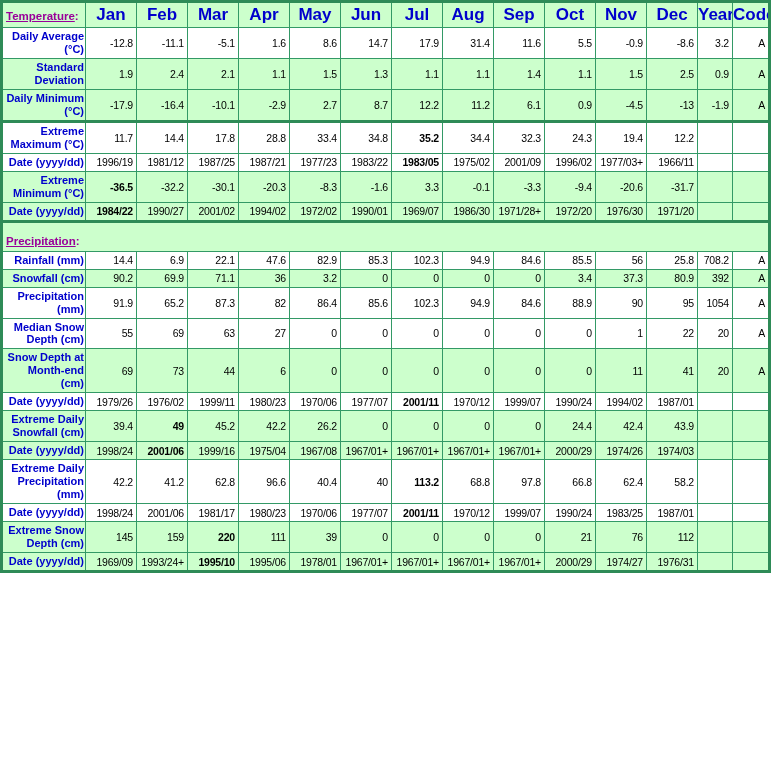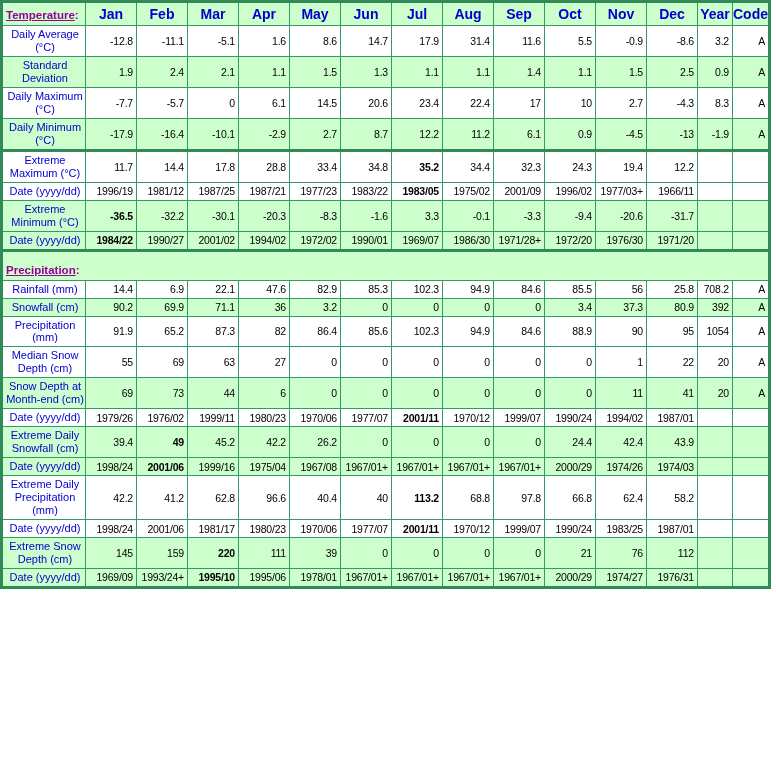--- a/index.html
+++ b/index.html
@@ -13,39 +13,39 @@
   table.climate td{
     border:1px solid #339966;
     overflow:hidden;
     vertical-align:middle;
   }
   tr.green td{background:#ccffcc;}
   tr.white td{background:#ffffff;}
   tr.thick td{border-top:3px solid #2e8b57;}
   td.row-label{
     color:#0000cc;
-    font-weight:normal;
+    font-weight:bold;
     font-size:11px;
     line-height:1.18;
-    text-align:center;
+    text-align:right;
     padding:2px 1px 2px 3px;
   }
   td.val{
     font-size:10.5px;
     letter-spacing:-0.2px;
     color:#000000;
     text-align:right;
     padding:1px 3px 1px 0;
     white-space:nowrap;
   }
   td.val.b{font-weight:bold;}
   td.month-head{
     color:#0000cc;
     font-weight:bold;
-    font-size:14px;
+    font-size:17px;
     text-align:center;
     padding:2px 0;
     white-space:nowrap;
   }
   td.corner{padding:2px 1px 2px 3px;white-space:nowrap;}
   td.section-cell{padding:8px 1px 2px 3px;}
   .section-link{
     color:#990099;
     font-weight:bold;
     font-size:11.5px;
@@ -127,37 +127,20 @@
         <td class="val">1.3</td>
         <td class="val">1.1</td>
         <td class="val">1.1</td>
         <td class="val">1.4</td>
         <td class="val">1.1</td>
         <td class="val">1.5</td>
         <td class="val">2.5</td>
         <td class="val">0.9</td>
         <td class="val">A</td>
       </tr>
-      <tr class="white">
-        <td class="row-label">Daily Maximum (°C)</td>
-        <td class="val">-7.7</td>
-        <td class="val">-5.7</td>
-        <td class="val">0</td>
-        <td class="val">6.1</td>
-        <td class="val">14.5</td>
-        <td class="val">20.6</td>
-        <td class="val">23.4</td>
-        <td class="val">22.4</td>
-        <td class="val">17</td>
-        <td class="val">10</td>
-        <td class="val">2.7</td>
-        <td class="val">-4.3</td>
-        <td class="val">8.3</td>
-        <td class="val">A</td>
-      </tr>
       <tr class="green">
         <td class="row-label">Daily Minimum (°C)</td>
         <td class="val">-17.9</td>
         <td class="val">-16.4</td>
         <td class="val">-10.1</td>
         <td class="val">-2.9</td>
         <td class="val">2.7</td>
         <td class="val">8.7</td>
         <td class="val">12.2</td>
         <td class="val">11.2</td>

